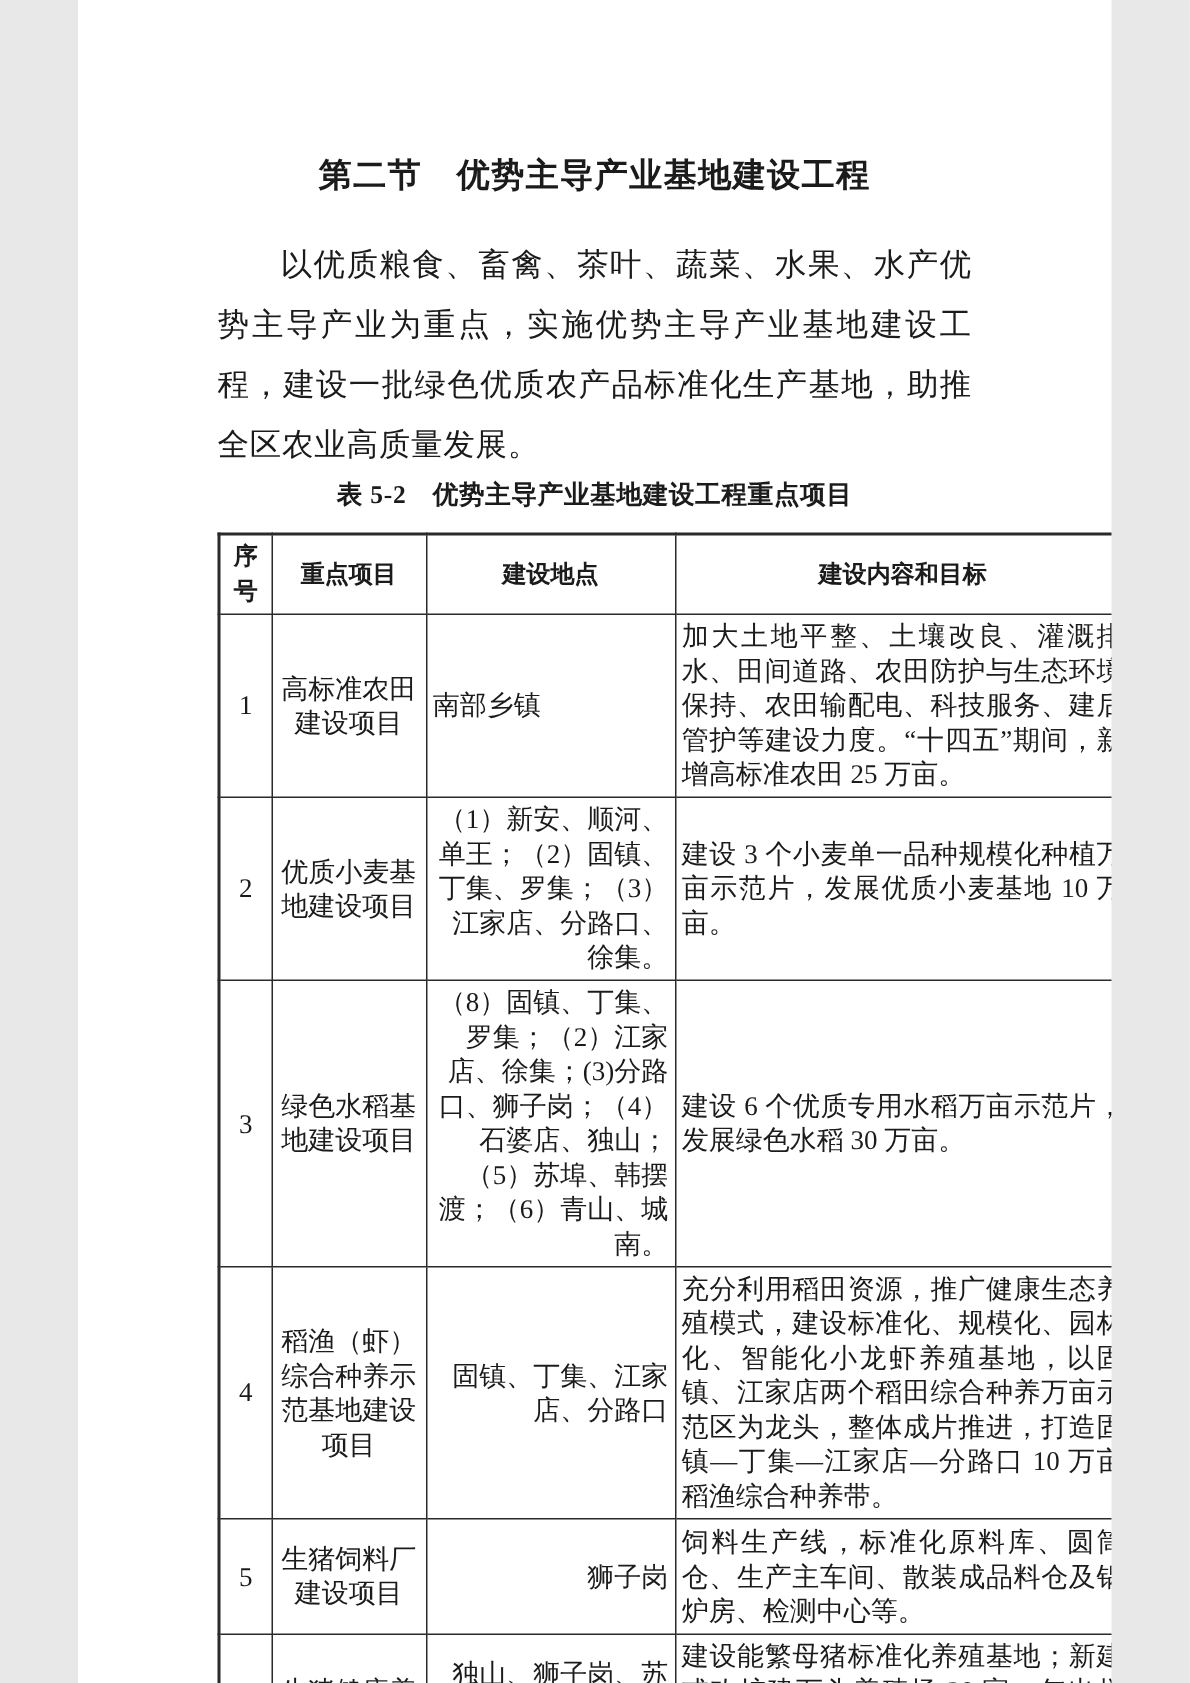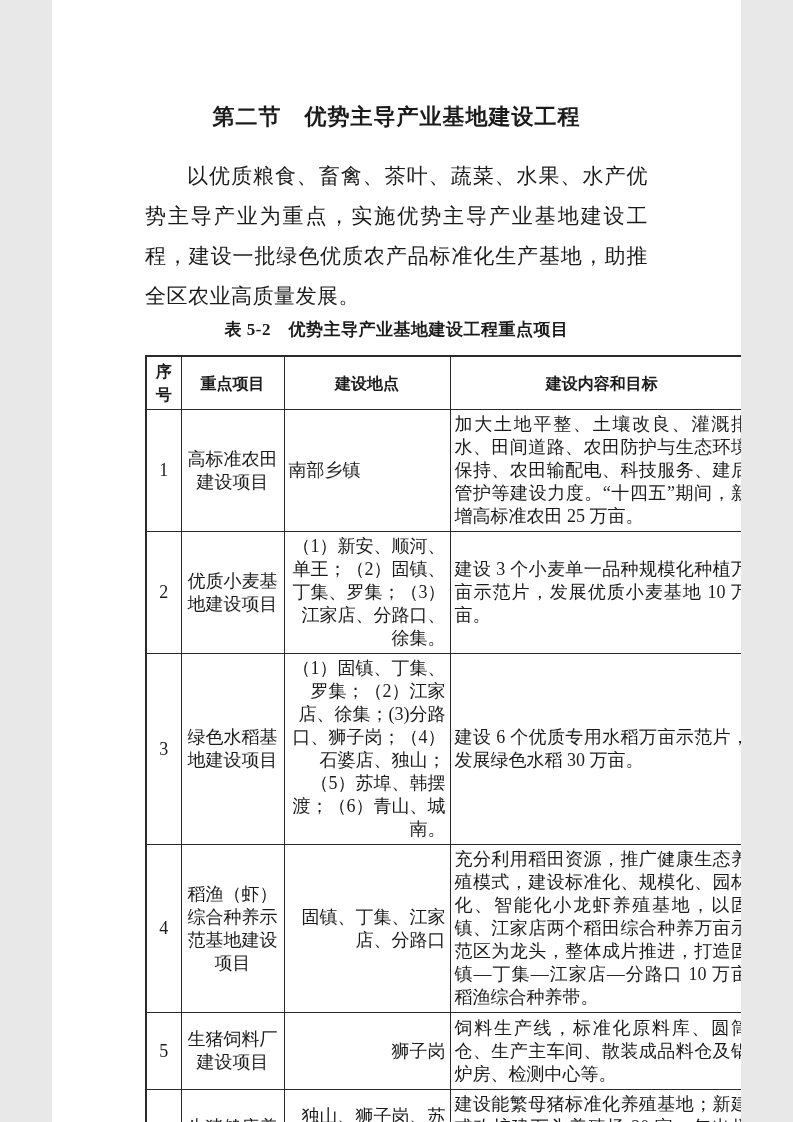--- a/index.html
+++ b/index.html
@@ -123,21 +123,21 @@
       </tr>
       <tr class="r2">
         <td class="cell-no">2</td>
         <td class="cell-proj">优质小麦基地建设项目</td>
         <td class="cell-loc">（1）新安、顺河、单王；（2）固镇、丁集、罗集；（3）江家店、分路口、徐集。</td>
         <td class="cell-cont">建设 3 个小麦单一品种规模化种植万亩示范片，发展优质小麦基地 10 万亩。</td>
       </tr>
       <tr class="r3">
         <td class="cell-no">3</td>
         <td class="cell-proj">绿色水稻基地建设项目</td>
-        <td class="cell-loc">（1）固镇、丁集、罗集；（2）江家店、徐集；(3)分路口、狮子岗；（4）石婆店、独山；（5）苏埠、韩摆渡；（6）青山、城南。</td>
+        <td class="cell-loc">（8）固镇、丁集、罗集；（2）江家店、徐集；(3)分路口、狮子岗；（4）石婆店、独山；（5）苏埠、韩摆渡；（6）青山、城南。</td>
         <td class="cell-cont">建设 6 个优质专用水稻万亩示范片，发展绿色水稻 30 万亩。</td>
       </tr>
       <tr class="r4">
         <td class="cell-no">4</td>
         <td class="cell-proj">稻渔（虾）综合种养示范基地建设项目</td>
         <td class="cell-loc">固镇、丁集、江家店、分路口</td>
         <td class="cell-cont">充分利用稻田资源，推广健康生态养殖模式，建设标准化、规模化、园林化、智能化小龙虾养殖基地，以固镇、江家店两个稻田综合种养万亩示范区为龙头，整体成片推进，打造固镇—丁集—江家店—分路口 10 万亩稻渔综合种养带。</td>
       </tr>
       <tr class="r5">
         <td class="cell-no">5</td>

